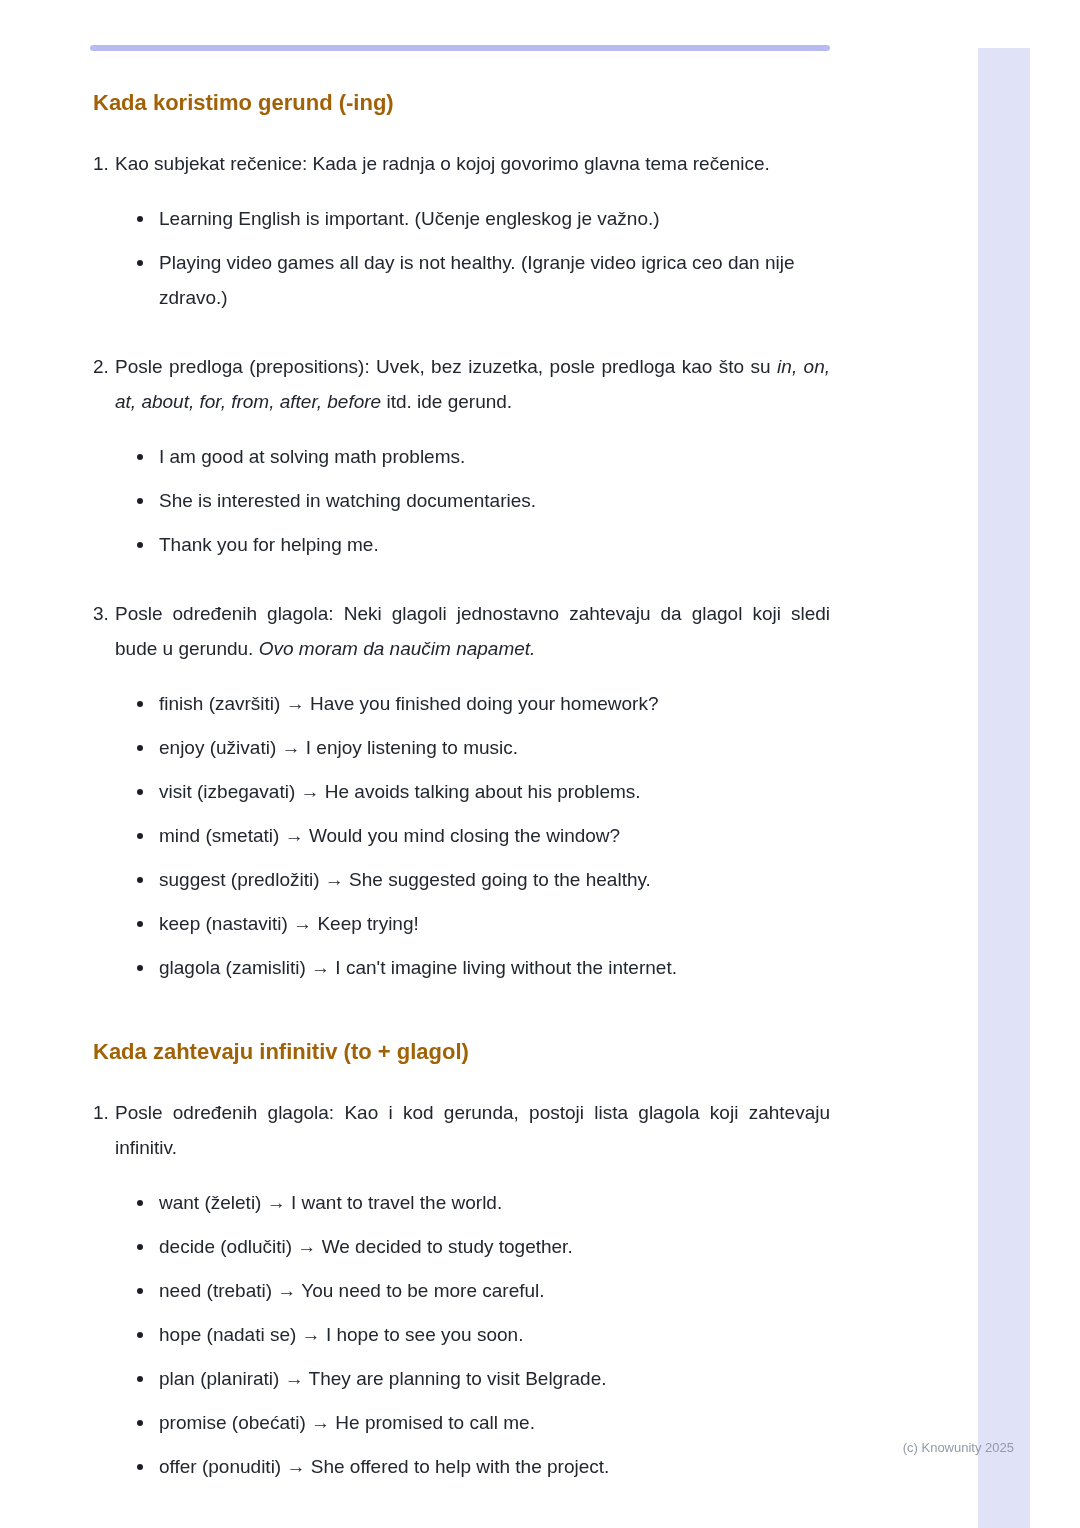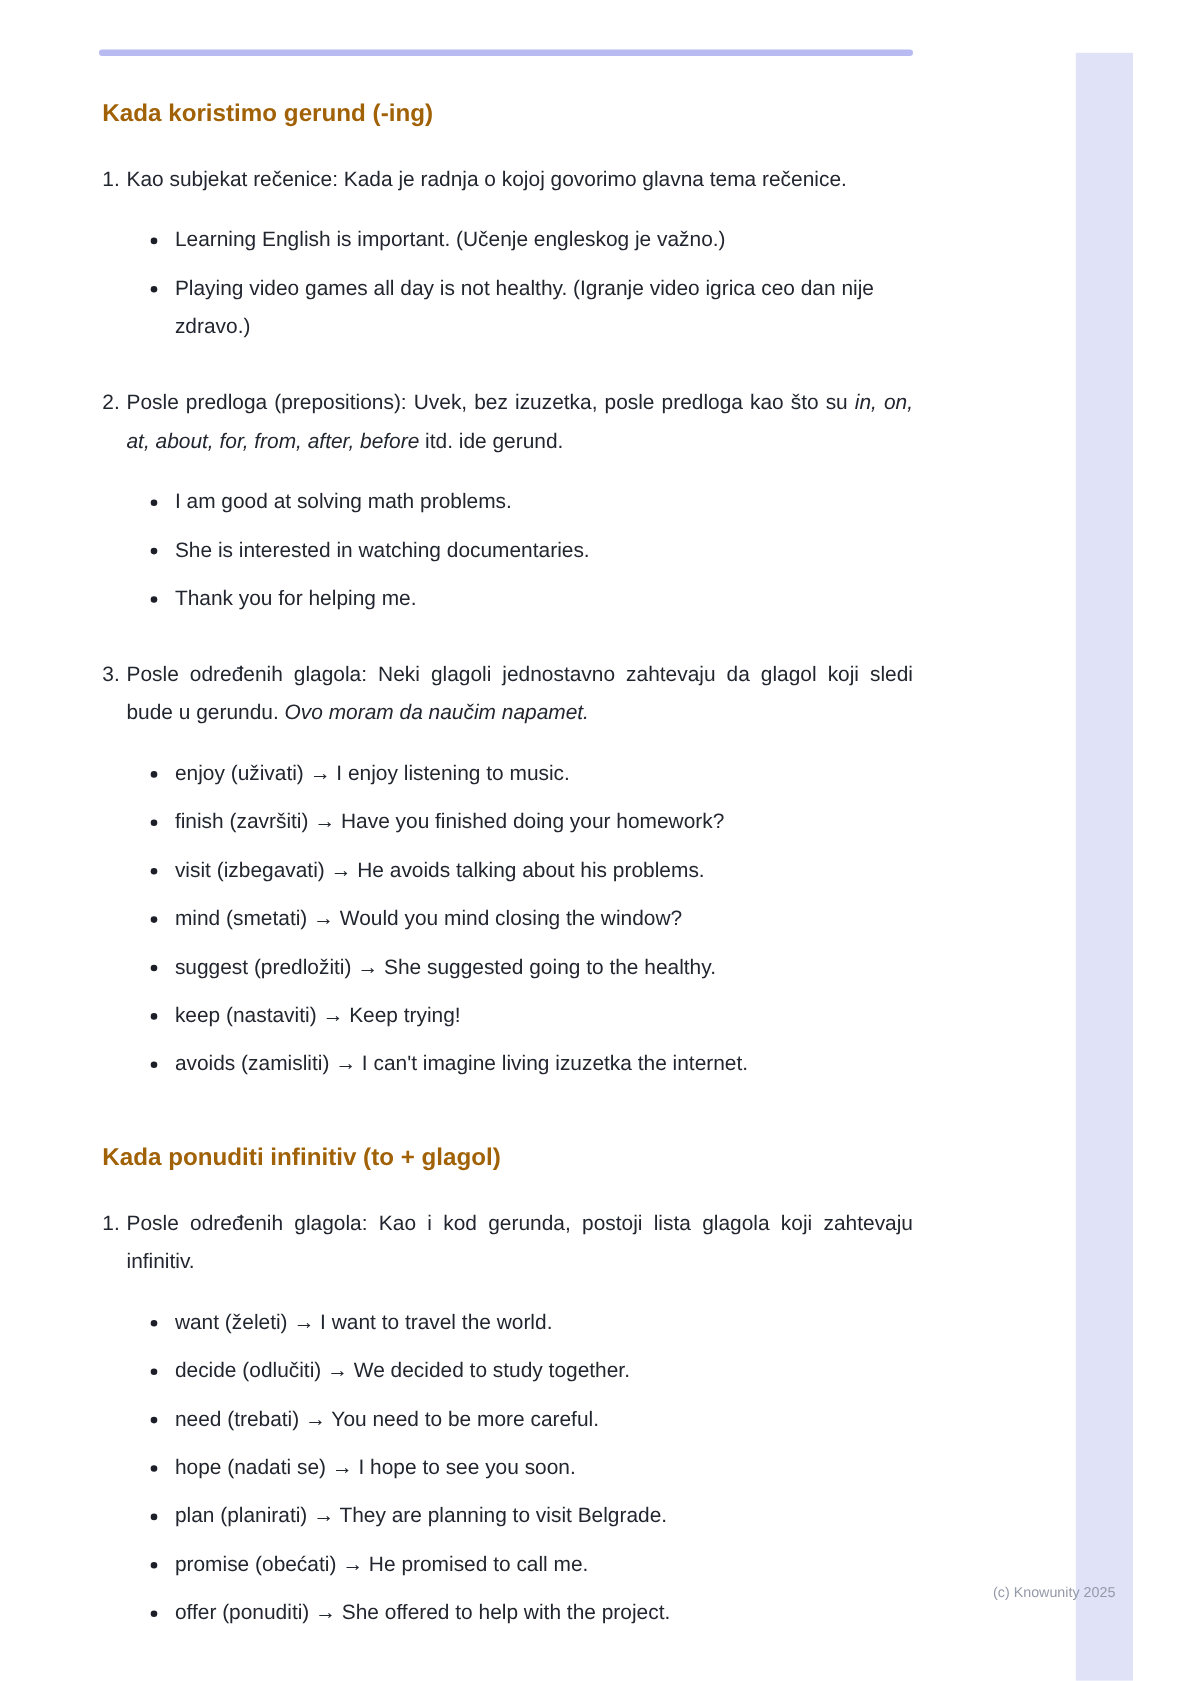--- a/index.html
+++ b/index.html
@@ -53,32 +53,32 @@
             <li class="bullet-item"><span>She is interested </span><span class="b">in watching</span><span> documentaries.</span></li>
             <li class="bullet-item"><span>Thank you </span><span class="b">for helping</span><span> me.</span></li>
           </ul>
         </div>
         <div class="numbered-item">
           <div class="item-head">
             <span class="item-number">3.</span>
             <p class="item-paragraph"><span class="b">Posle određenih glagola:</span><span> Neki glagoli jednostavno zahtevaju da glagol koji sledi bude u gerundu. </span><span class="i">Ovo moram da naučim napamet.</span></p>
           </div>
           <ul class="bullet-list">
+            <li class="bullet-item"><span class="b">finish</span><span> (završiti) → Have you finished </span><span class="b">doing</span><span> your homework?</span></li>
             <li class="bullet-item"><span class="b">enjoy</span><span> (uživati) → I enjoy </span><span class="b">listening</span><span> to music.</span></li>
-            <li class="bullet-item"><span class="b">finish</span><span> (završiti) → Have you finished </span><span class="b">doing</span><span> your homework?</span></li>
             <li class="bullet-item"><span class="b">visit</span><span> (izbegavati) → He avoids </span><span class="b">talking</span><span> about his problems.</span></li>
             <li class="bullet-item"><span class="b">mind</span><span> (smetati) → Would you mind </span><span class="b">closing</span><span> the window?</span></li>
             <li class="bullet-item"><span class="b">suggest</span><span> (predložiti) → She suggested </span><span class="b">going</span><span> to the healthy.</span></li>
             <li class="bullet-item"><span class="b">keep</span><span> (nastaviti) → Keep </span><span class="b">trying</span><span>!</span></li>
-            <li class="bullet-item"><span class="b">avoids</span><span> (zamisliti) → I can't imagine </span><span class="b">living</span><span> izuzetka the internet.</span></li>
+            <li class="bullet-item"><span class="b">glagola</span><span> (zamisliti) → I can't imagine </span><span class="b">living</span><span> without the internet.</span></li>
           </ul>
         </div>
       </section>
       <section class="section">
-        <h2 class="section-heading">Kada ponuditi infinitiv (to + glagol)</h2>
+        <h2 class="section-heading">Kada zahtevaju infinitiv (to + glagol)</h2>
         <div class="numbered-item">
           <div class="item-head">
             <span class="item-number">1.</span>
             <p class="item-paragraph"><span class="b">Posle određenih glagola:</span><span> Kao i kod gerunda, postoji lista glagola koji zahtevaju infinitiv.</span></p>
           </div>
           <ul class="bullet-list">
             <li class="bullet-item"><span class="b">want</span><span> (želeti) → I want </span><span class="b">to travel</span><span> the world.</span></li>
             <li class="bullet-item"><span class="b">decide</span><span> (odlučiti) → We decided </span><span class="b">to study</span><span> together.</span></li>
             <li class="bullet-item"><span class="b">need</span><span> (trebati) → You need </span><span class="b">to be</span><span> more careful.</span></li>
             <li class="bullet-item"><span class="b">hope</span><span> (nadati se) → I hope </span><span class="b">to see</span><span> you soon.</span></li>

